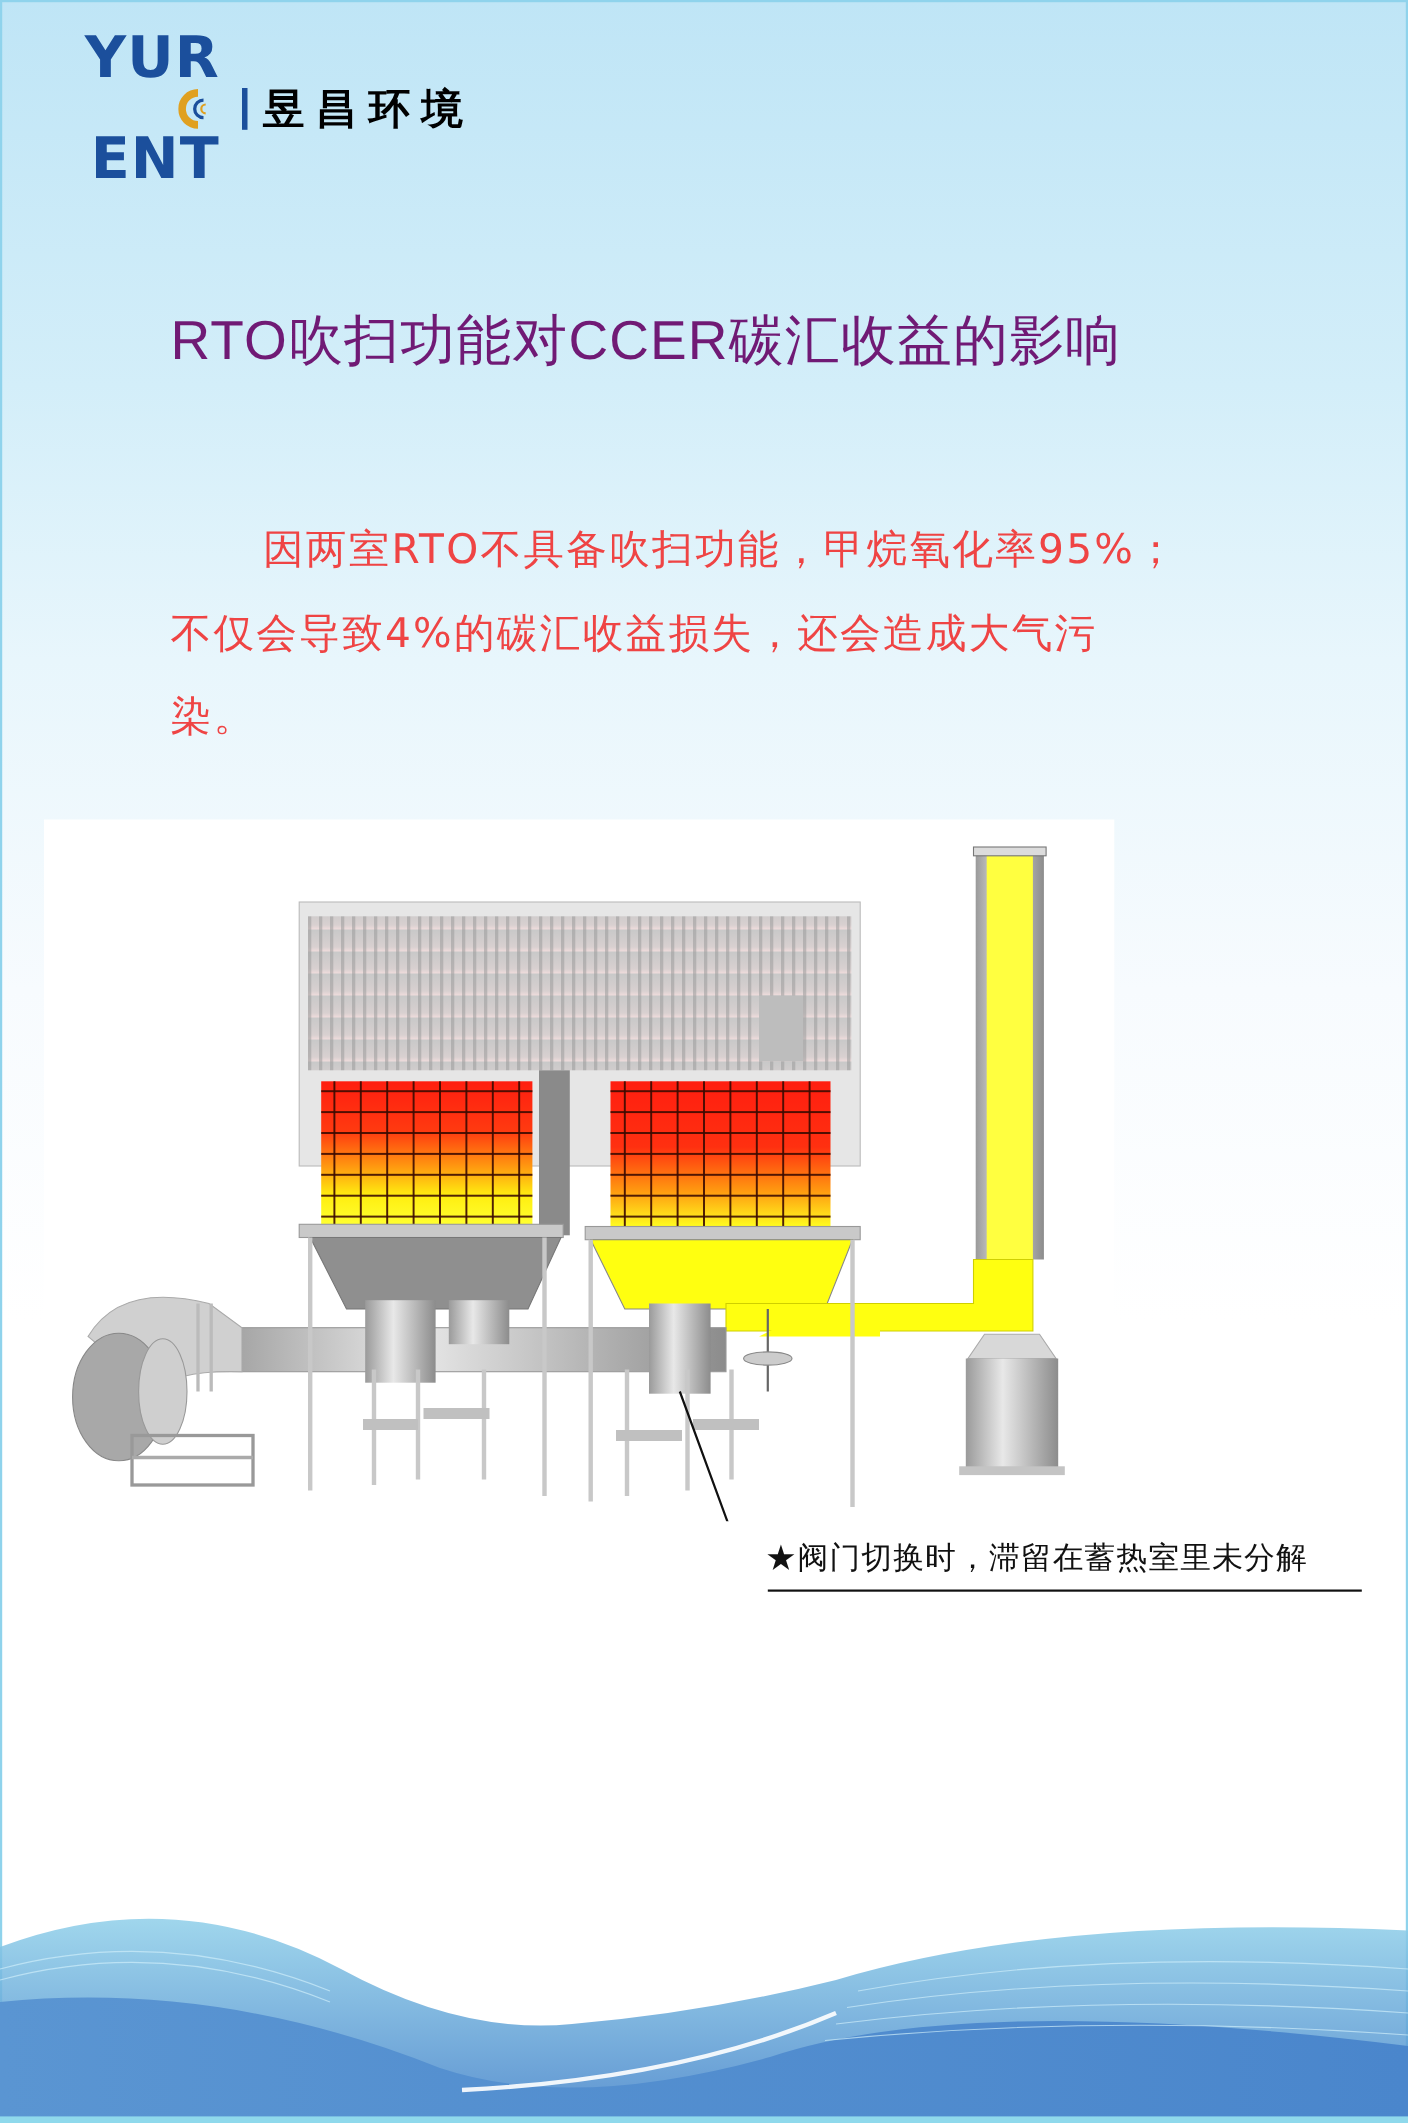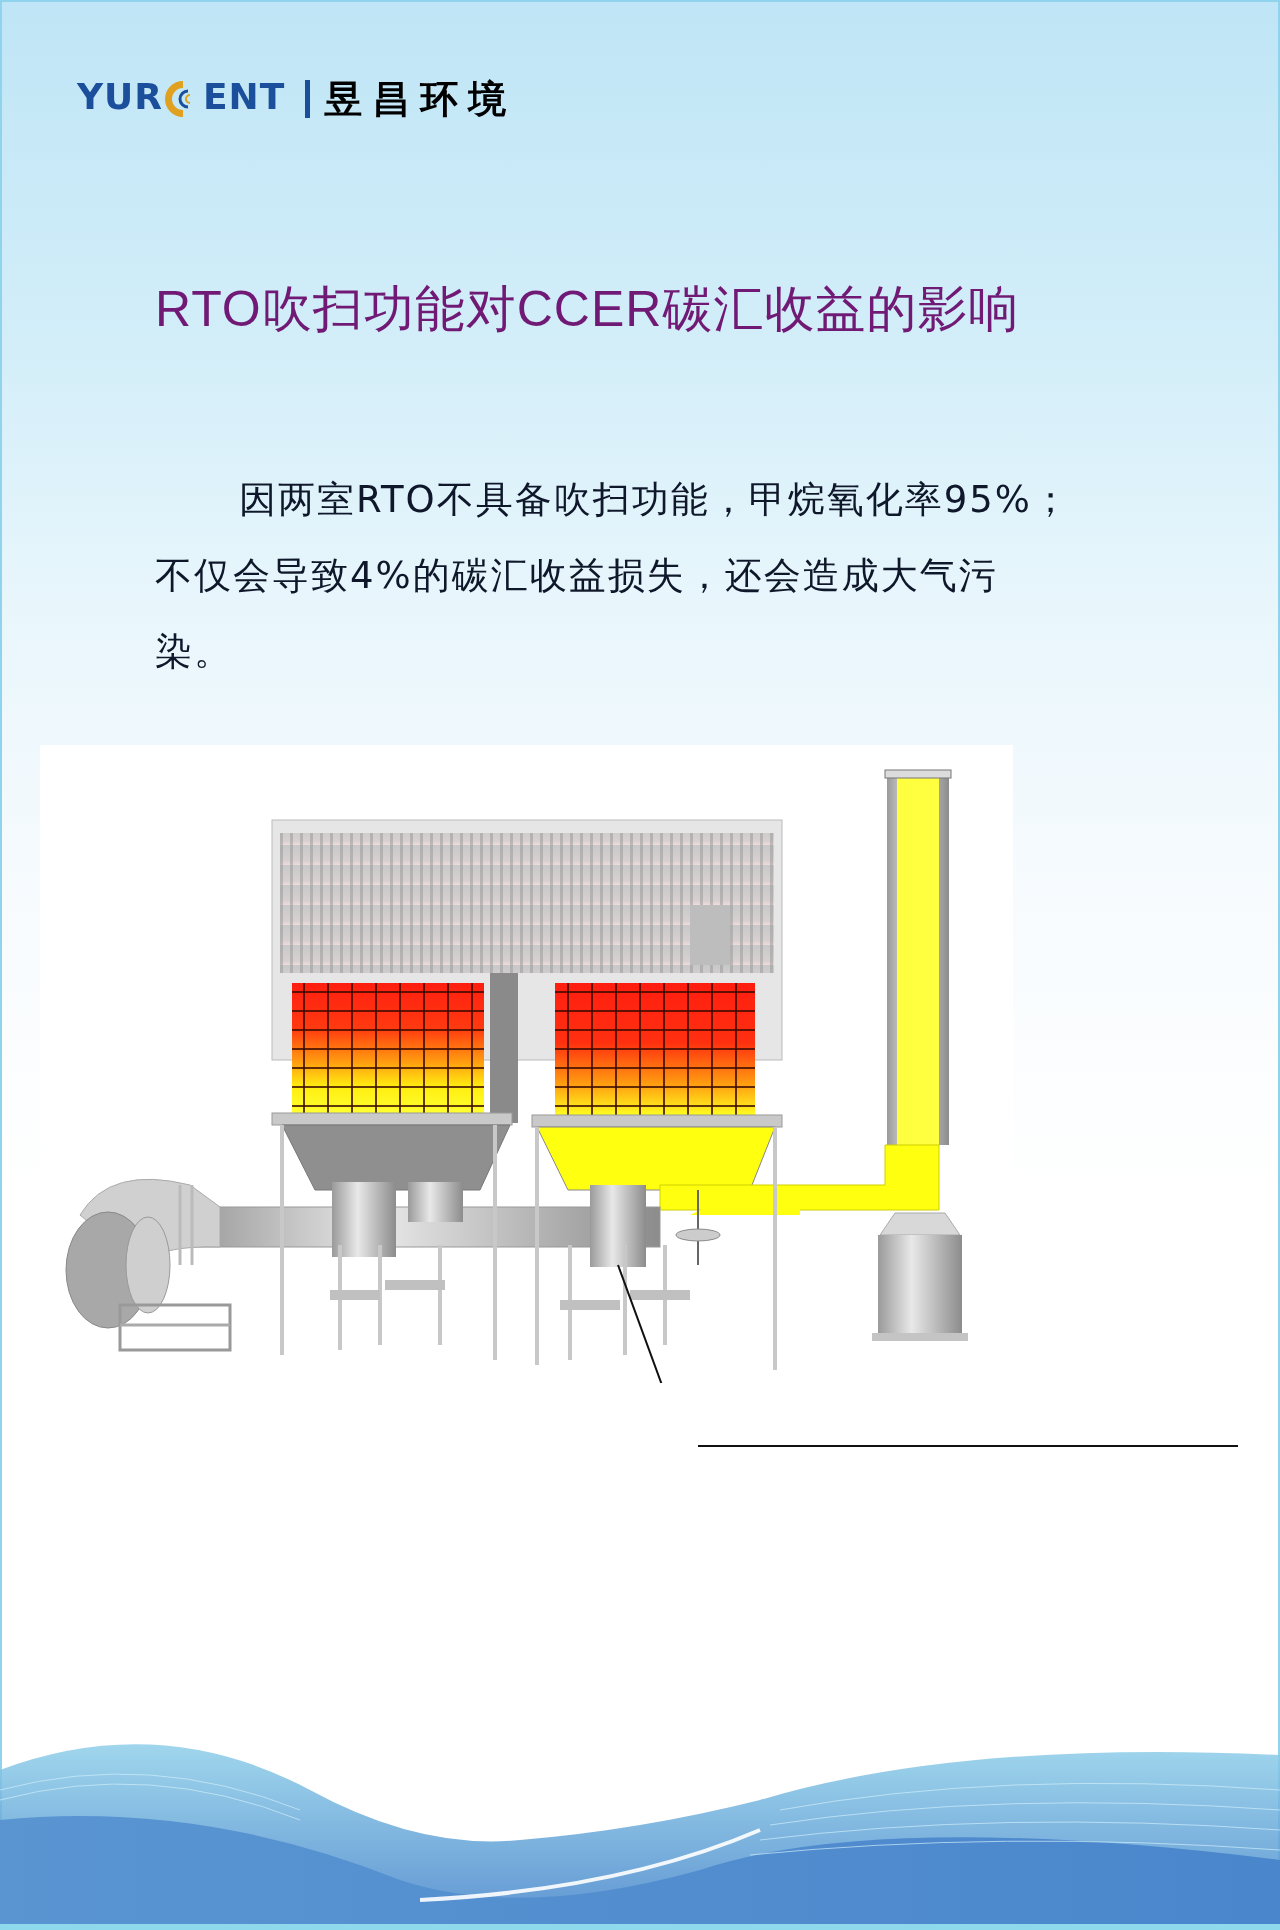--- a/index.html
+++ b/index.html
@@ -1,26 +1,26 @@
 <!DOCTYPE html>
 <html><head>
 <meta charset="utf-8">
 <style>
   html, body { margin:0; padding:0; }
   body { width:1280px; height:1930px; position:relative; overflow:hidden;
     background: linear-gradient(180deg, #bfe5f6 0px, #d3eef9 350px, #e8f6fc 600px, #f7fbfe 900px, #ffffff 1200px, #ffffff 1930px);
     font-family: "DejaVu Sans", "Liberation Sans", sans-serif; }
   .frame { position:absolute; inset:0; border:2px solid #8fd3ec; pointer-events:none; box-sizing:border-box; }
   .logo { position:absolute; left:77px; top:74px; height:50px; display:flex; align-items:center; }
-  .logo-word { font-family:"DejaVu Sans", sans-serif; font-weight:bold; font-size:36px; color:#1b4f9c; letter-spacing:1px; display:flex; align-items:flex-start; line-height:1; }
+  .logo-word { font-family:"DejaVu Sans", sans-serif; font-weight:bold; font-size:52px; color:#1b4f9c; letter-spacing:1px; display:flex; align-items:flex-end; line-height:1;flex-direction:column; }
   .logo-c { display:inline-block; width:36px; height:40px; margin:0 2px; }
   .logo-bar { width:5px; height:38px; background:#1b4f9c; margin:0 14px 0 20px; }
   .logo-cn { font-size:38px; color:#000000; letter-spacing:10px; font-weight:bold; }
   .title { position:absolute; left:155px; top:276px; font-family:"Liberation Sans", sans-serif; font-size:50px; color:#701a75; letter-spacing:1px; white-space:nowrap; }
-  .para { position:absolute; left:155px; top:462px; width:990px; font-size:37px; line-height:76px; color:#0f172a; letter-spacing:2px; }
+  .para { position:absolute; left:155px; top:462px; width:990px; font-size:37px; line-height:76px; color:#ef4444; letter-spacing:2px; }
   .para .indent { display:inline-block; width:84px; }
   .figure { position:absolute; left:40px; top:745px; width:973px; height:638px; background:#ffffff; }
   .figure svg { display:block; }
   .callout { position:absolute; left:690px; top:1397px; font-family:"DejaVu Serif", "Liberation Serif", serif; color:#111; }
   .callout-l1 { font-size:28px; letter-spacing:1px; padding:0 0 6px 6px; white-space:nowrap; }
   .callout-rule { position:absolute; left:8px; top:48px; width:540px; height:2px; background:#111; }
   .callout-l2 { font-size:28px; letter-spacing:1px; margin-top:18px; padding-left:18px; white-space:nowrap; }
   .wave { position:absolute; left:0; top:1730px; width:1280px; height:200px; }
 </style>
 </head>
@@ -149,20 +149,21 @@
       <rect x="345" y="535" width="60" height="10"></rect>
       <rect x="520" y="555" width="60" height="10"></rect>
       <rect x="590" y="545" width="60" height="10"></rect>
     </g>
 
     <polyline points="578,520 652,722 680,722" fill="none" stroke="#111" stroke-width="2"></polyline>
   </svg>
 </div>
 
 <div class="callout">
+  <div class="callout-l1">★阀门切换时，滞留在蓄热室里未分解</div>
   <div class="callout-rule"></div>
 </div>
 
 <svg class="wave" viewBox="0 0 1280 200" preserveAspectRatio="none">
   <defs>
     <linearGradient id="wv1" x1="0" y1="0" x2="0" y2="1">
       <stop offset="0" stop-color="#8fcfe9"></stop>
       <stop offset="1" stop-color="#3f7fc8"></stop>
     </linearGradient>
     <linearGradient id="wv2" x1="0" y1="0" x2="1" y2="0">

